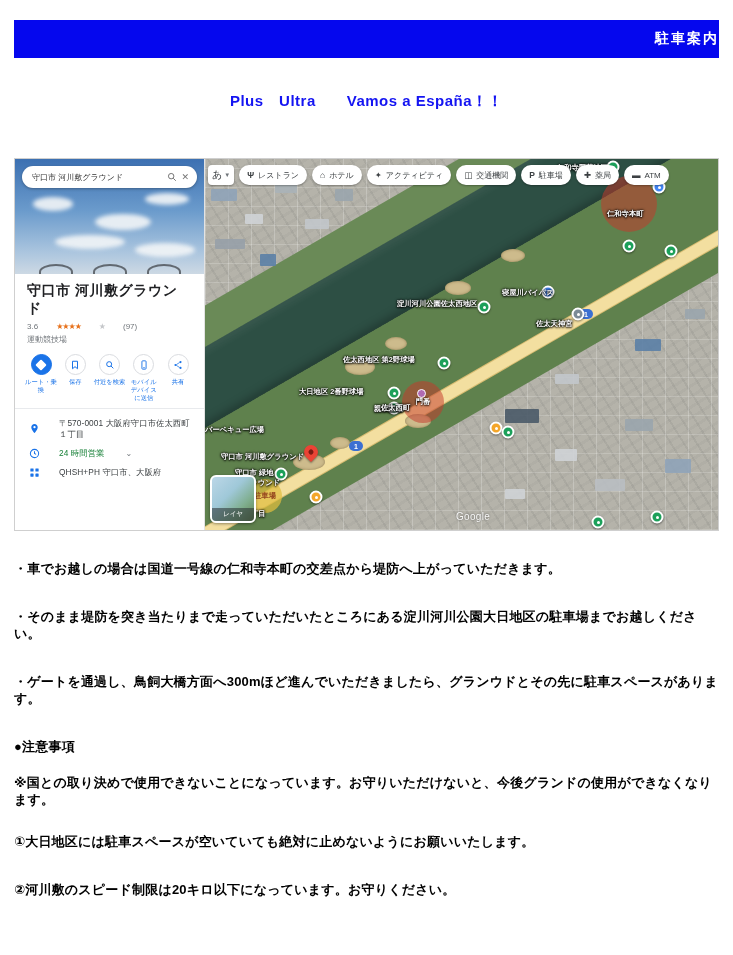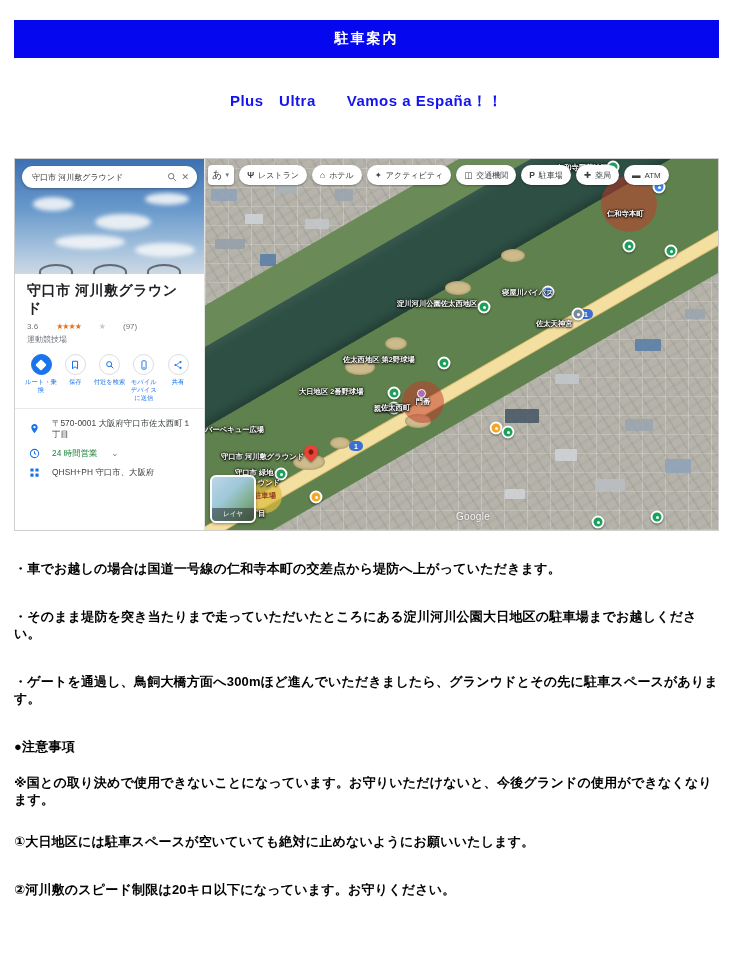--- a/index.html
+++ b/index.html
@@ -4,21 +4,21 @@
 <style>
   * { margin:0; padding:0; box-sizing:border-box; }
   html,body { background:#fff; }
   body {
     width:733px; height:955px; position:relative; overflow:hidden;
     font-family:"Liberation Sans","DejaVu Sans",sans-serif;
   }
   
   .banner {
     margin:20px 14px 0; height:38px; background:#0507ee; color:#fff;
-    display:flex; align-items:center; justify-content:center;
+    display:flex; align-items:center; justify-content:flex-end;
     font-size:14px; font-weight:bold; letter-spacing:2px;
   }
   .subtitle {
     margin-top:34px; text-align:center; color:#1414f2;
     font-size:15px; font-weight:bold; letter-spacing:.5px;
   }
   
   .figure {
     margin:47px 14px 0; height:373px; display:flex; border:1px solid #cfcfcf;
     background:#fff; overflow:hidden;
@@ -54,21 +54,21 @@
   .acts { display:flex; justify-content:space-between; padding:9px 10px 6px; border-bottom:1px solid #e8eaed; }
   .act { width:32px; display:flex; flex-direction:column; align-items:center; gap:3px; cursor:pointer; }
   .acirc {
     width:21px; height:21px; border-radius:50%; border:1px solid #dadce0; background:#fff;
     display:flex; align-items:center; justify-content:center; flex:none;
   }
   .acirc.filled { background:#1a73e8; border-color:#1a73e8; }
   .diamond { width:8px; height:8px; background:#fff; transform:rotate(45deg); border-radius:1px; }
   .albl { font-size:6.3px; color:#1a73e8; text-align:center; line-height:1.25; }
   .details { padding:5px 0 0; }
-  .drow { display:flex; align-items:center; gap:12px; padding:4px 11px 4px 13px; min-height:18px; cursor:pointer; }
+  .drow { display:flex; align-items:center; gap:19px; padding:4px 11px 4px 13px; min-height:18px; cursor:pointer; }
   .dic { width:12px; display:flex; justify-content:center; flex:none; color:#1a73e8; font-size:11px; line-height:1; }
   .dtx { font-size:8.3px; color:#3c4043; letter-spacing:.1px; }
   .drow.hours .dtx { color:#188038; }
   .chev { font-size:8px; color:#70757a; margin-left:2px; }
   
   .map {
     position:relative; flex:1; overflow:hidden; background:#b5b3aa; cursor:grab;
   }
   .map-tex {
     position:absolute; inset:0;

